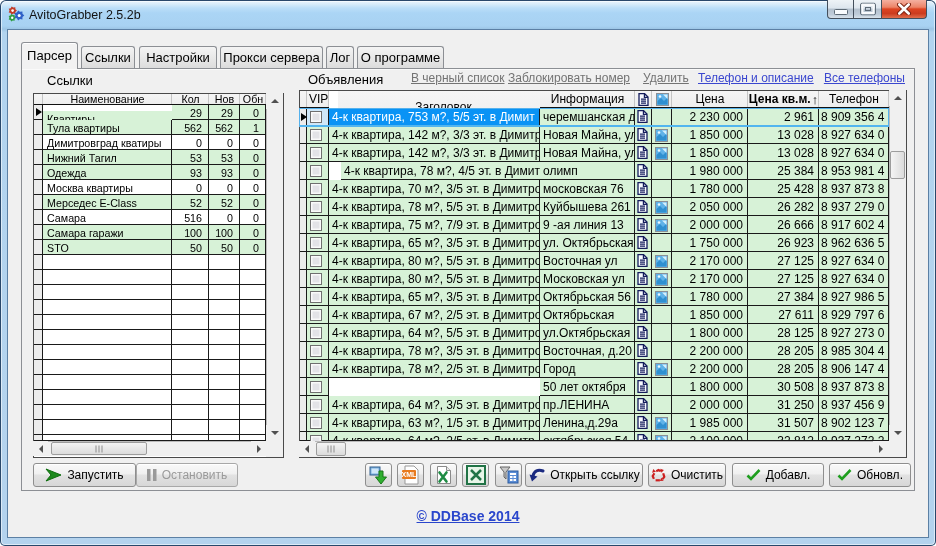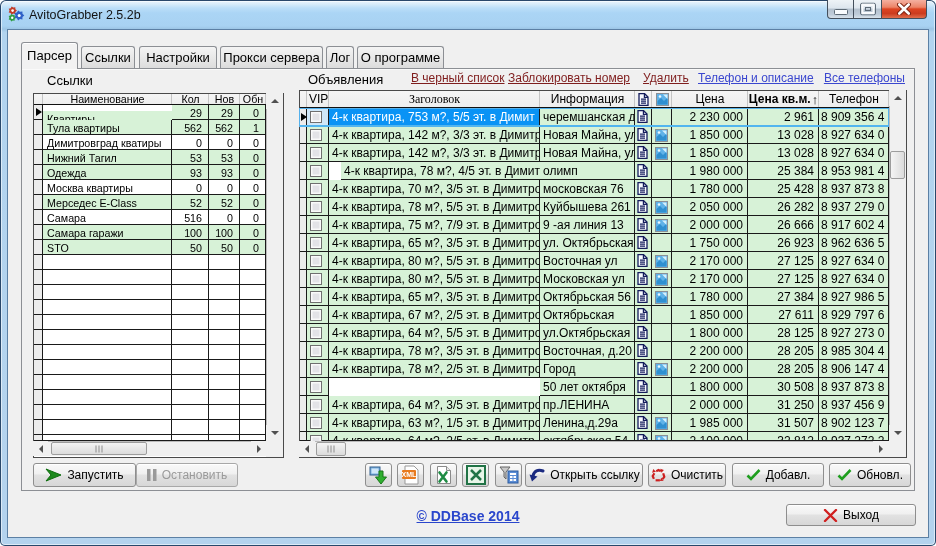--- a/index.html
+++ b/index.html
@@ -19,21 +19,21 @@
  background:linear-gradient(to bottom,#f4b0a0 0,#ec8468 40%,#dd4422 50%,#cc3c1e 75%,#e06e4c 100%)}
 .wb .ic{position:absolute;left:50%;top:50%;transform:translate(-50%,-50%)}
 
 .tab{position:absolute;border:1px solid #8c8f94;border-bottom:none;border-radius:3px 3px 0 0;
  background:linear-gradient(to bottom,#f4f4f4,#e6e6e6 60%,#dcdcdc);text-align:center;
  font-size:13px;padding-top:3px;height:22px}
 .tab.on{background:#f2f2f2;height:26px;padding-top:5px;z-index:5;box-shadow:inset 0 1px 0 #fff}
 .panel{position:absolute;border:1px solid #8c8f94;background:#f0f0f0;box-shadow:inset 0 1px 0 #fafafa}
 .lbl{position:absolute;font-size:13px;color:#000}
 a.lk{position:absolute;font-size:12px;text-decoration:underline;white-space:nowrap}
-a.mar{color:#7f1d1d}
+a.mar{color:#737373}
 a.blu{color:#3b47cf}
 
 .grid{position:absolute;background:#fff;border:1px solid #4a4a4a}
 .gh{position:absolute;background:linear-gradient(to bottom,#f5f5f5,#eee);border-bottom:1px solid #111;border-top:1px solid #4a4a4a;
  display:flex;align-items:center;justify-content:center;font-size:12px;box-shadow:inset -1px 0 0 #c5c5c5}
 
 .cell{position:absolute;border-right:1px solid #1a1a1a;border-bottom:1px solid #1a1a1a;overflow:hidden;
  white-space:nowrap;font-size:12px}
 .num{text-align:right}
 .lf{font-size:10.7px !important}
@@ -247,21 +247,21 @@
 <div class="thumb" style="left:43px;top:412px;width:96px;height:13px">
         <span class="grip">
           <i></i>
           <i></i>
           <i></i>
         </span>
       </div>
 <div class="grid" style="left:291px;top:60px;width:608px;height:368px"></div>
 <div class="gh" style="left:292px;top:60px;width:7px;height:18px;"></div>
 <div class="gh" style="left:299px;top:60px;width:22px;height:18px;justify-content:flex-start;padding-left:2px">VIP</div>
-<div class="gh" style="left:321px;top:60px;width:211px;height:18px;font-family:Liberation Serif, serif;">Заголовок</div>
+<div class="gh" style="left:330px;top:60px;width:211px;height:34px;">Заголовок</div>
 <div class="gh" style="left:532px;top:60px;width:95px;height:18px;">Информация</div>
 <div class="gh" style="left:627px;top:60px;width:17px;height:18px;">
         <svg width="11" height="13" viewBox="0 0 11 13" style="display:block">
           <path d="M1 .7 h5.6 l3.4 3.4 v8.2 h-9 z" fill="#f8faff" stroke="#151d5c" stroke-width="1.3"></path>
           <path d="M6.4 .7 v3.6 h3.6" fill="none" stroke="#151d5c" stroke-width="1.2"></path>
           <path d="M3 6.2 h5 M3 8.2 h5 M3 10.2 h5" stroke="#151d5c" stroke-width="1.3"></path>
         </svg>
       </div>
 <div class="gh" style="left:644px;top:60px;width:20px;height:18px;">
         <svg width="13" height="13" viewBox="0 0 13 13" style="display:block">
@@ -756,19 +756,13 @@
         </svg>
         <span>Добавл.</span>
       </div>
 <div class="btn " style="left:821px;top:433px;width:82px;height:24px;">
         <svg width="15" height="12" viewBox="0 0 15 12">
           <path d="M1.5 6.5 L5 10 L13.5 1" stroke="#1e9e1e" stroke-width="2.6" fill="none"></path>
         </svg>
         <span>Обновл.</span>
       </div>
 <div class="ftr" style="left:460px;top:478px;transform:translateX(-50%)">© DDBase 2014</div>
-<div class="btn " style="left:778px;top:474px;width:130px;height:22px;">
-        <svg width="15" height="13" viewBox="0 0 15 13">
-          <path d="M2 1 L13 12 M13 1 L2 12" stroke="#d02020" stroke-width="2.4" stroke-linecap="round"></path>
-        </svg>
-        <span>Выход</span>
-      </div>
 </div>
 </div>
 </body></html>

